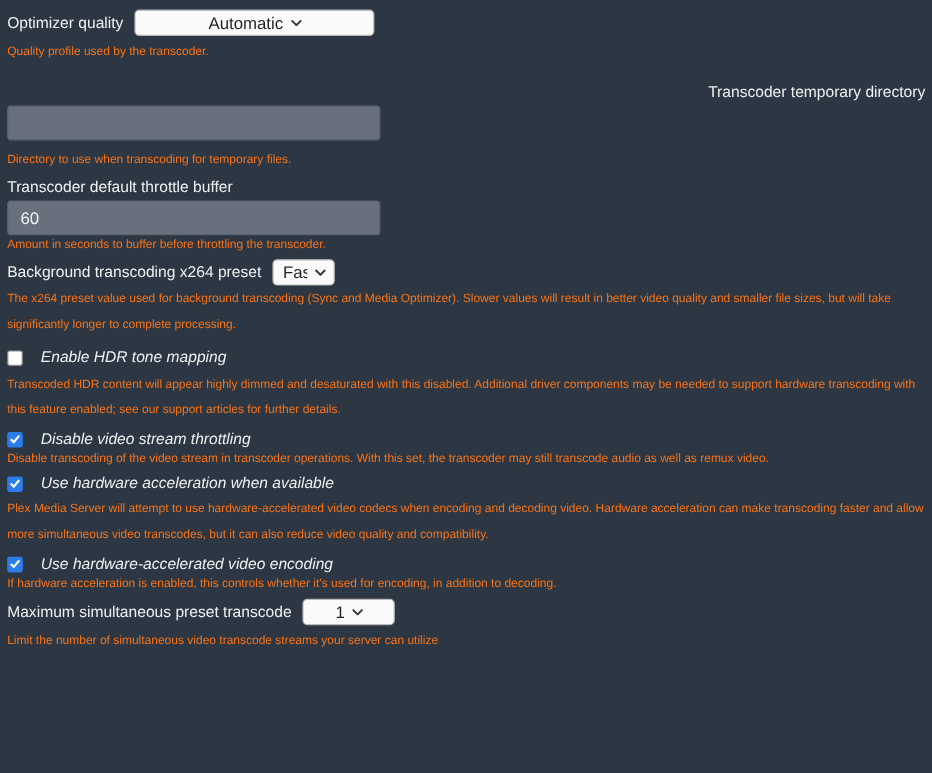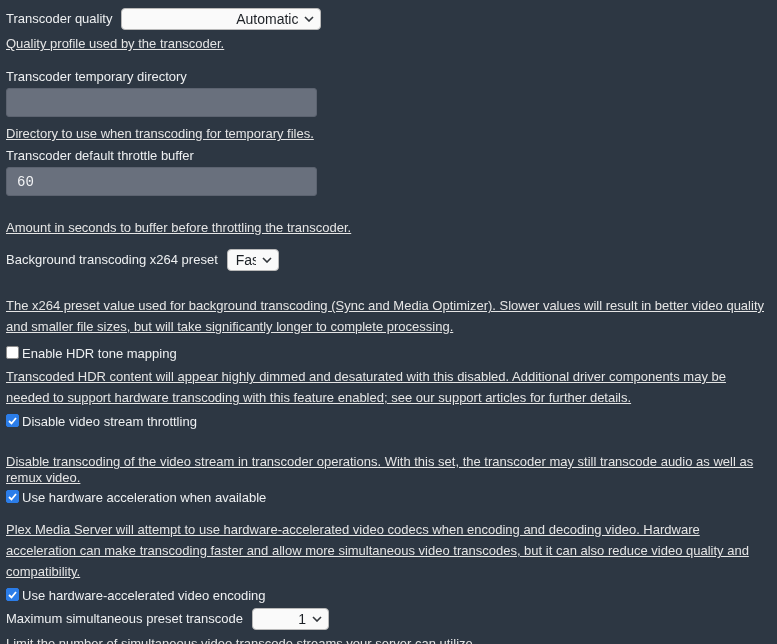--- a/index.html
+++ b/index.html
@@ -7,65 +7,65 @@
     width:777px;height:644px;
     background:#2d3743;
     font-family:"Liberation Sans", sans-serif;
     color:#eef0f2;
     overflow:hidden;
   }
   .page{width:777px;height:644px;box-sizing:border-box;padding:8px 6px 0 6px;}
 
   .row-inline{display:flex;align-items:center;gap:9px;}
   .label{font-size:13px;color:#eef0f2;line-height:16px;}
-  .help{font-size:13px;color:#e5e5e5;line-height:21px;max-width:765px;text-decoration:underline;}
+  .help{font-size:10px;color:#f97316;line-height:21px;max-width:765px;}
   .help.single{line-height:16px;}
 
   
   .select{
-    display:inline-flex;align-items:center;justify-content:flex-end;
+    display:inline-flex;align-items:center;justify-content:center;
     background:#fafafa;border:1px solid #b9b9b9;border-radius:4px;
     height:22px;box-sizing:border-box;padding:0 6px 0 8px;
     color:#1d2126;font-size:14px;cursor:default;
   }
   .select .select-value{white-space:nowrap;overflow:hidden;}
   .select .chevron{flex:0 0 auto;margin-left:6px;}
 
   
   .text-input{
     display:block;width:311px;height:29px;box-sizing:border-box;
     background:#69707d;border:1px solid #5c6370;border-radius:3px;
     color:#f2f3f5;font-size:14px;padding:0 10px;
-    font-family:Liberation Mono, monospace;outline:none;
+    font-family:Liberation Sans, sans-serif;outline:none;
   }
 
   
-  .cb-row{display:flex;align-items:flex-start;gap:3px;}
+  .cb-row{display:flex;align-items:center;gap:15px;font-style:italic;}
   .checkbox{
     width:13px;height:13px;box-sizing:border-box;flex:0 0 auto;
     background:#ffffff;border:1px solid #8d8d8d;border-radius:2px;
     display:inline-flex;align-items:center;justify-content:center;
   }
   .checkbox .check{display:none;}
   .checkbox.checked{background:#2b7de9;border-color:#2b7de9;}
   .checkbox.checked .check{display:block;}
   .cb-label{font-size:13px;color:#eef0f2;line-height:16px;}
 
   
-  .mt3{margin-top:3px;}  .mt6{margin-top:6px;}  .mt7{margin-top:24px;}
-  .mt9{margin-top:9px;}  .mt12{margin-top:4px;} .mt13{margin-top:13px;}
-  .mt15{margin-top:6px;} .mt17{margin-top:17px;}
+  .mt3{margin-top:3px;}  .mt6{margin-top:6px;}  .mt7{margin-top:1px;}
+  .mt9{margin-top:9px;}  .mt12{margin-top:4px;} .mt13{margin-top:3px;}
+  .mt15{margin-top:6px;} .mt17{margin-top:17px;text-align:right;}
 </style>
 </head>
 <body>
 
 <div class="page">
 
   <div class="row-inline">
-    <span class="label">Transcoder quality</span>
+    <span class="label">Optimizer quality</span>
     <div class="select" style="width:200px">
       <span class="select-value">Automatic</span>
       <svg class="chevron" width="10" height="6" viewBox="0 0 10 6">
           <polyline points="1,1 5,5 9,1" fill="none" stroke="#33373c" stroke-width="1.6"></polyline>
         </svg>
     </div>
   </div>
   <div class="help single mt6">Quality profile used by the transcoder.</div>
 
   <div class="label mt17">Transcoder temporary directory</div>
@@ -116,20 +116,21 @@
   <div class="help mt13">Plex Media Server will attempt to use hardware-accelerated video codecs when encoding and decoding video. Hardware acceleration can make transcoding faster and allow more simultaneous video transcodes, but it can also reduce video quality and compatibility.</div>
 
   <div class="cb-row mt6">
     <span class="checkbox checked">
       <svg class="check" width="9" height="8" viewBox="0 0 9 8">
           <polyline points="1,4 3.5,6.5 8,1" fill="none" stroke="#ffffff" stroke-width="1.8"></polyline>
         </svg>
     </span>
     <span class="cb-label">Use hardware-accelerated video encoding</span>
   </div>
+  <div class="help single mt7">If hardware acceleration is enabled, this controls whether it's used for encoding, in addition to decoding.</div>
 
   <div class="row-inline mt12">
     <span class="label">Maximum simultaneous preset transcode</span>
     <div class="select" style="width:77px">
       <span class="select-value">1</span>
       <svg class="chevron" width="10" height="6" viewBox="0 0 10 6">
           <polyline points="1,1 5,5 9,1" fill="none" stroke="#33373c" stroke-width="1.6"></polyline>
         </svg>
     </div>
   </div>

